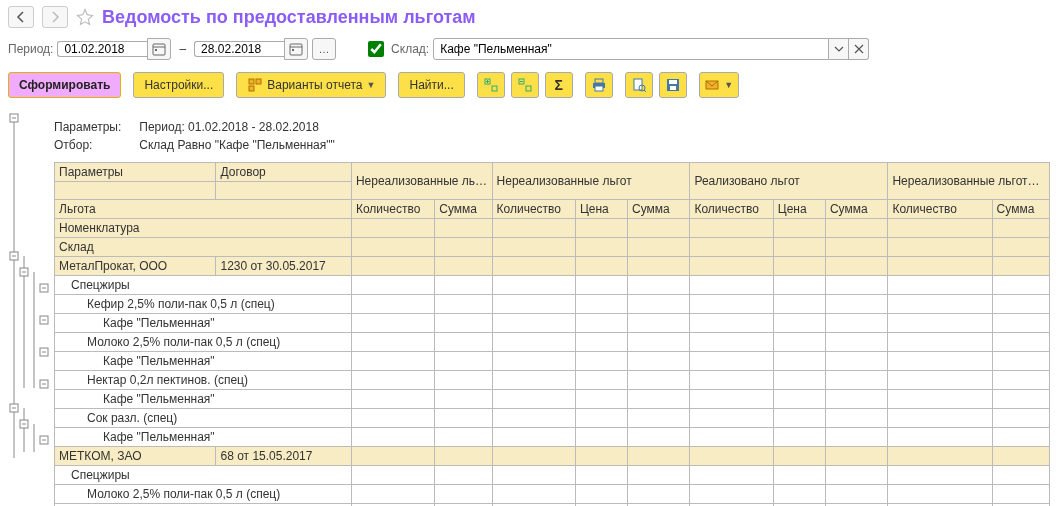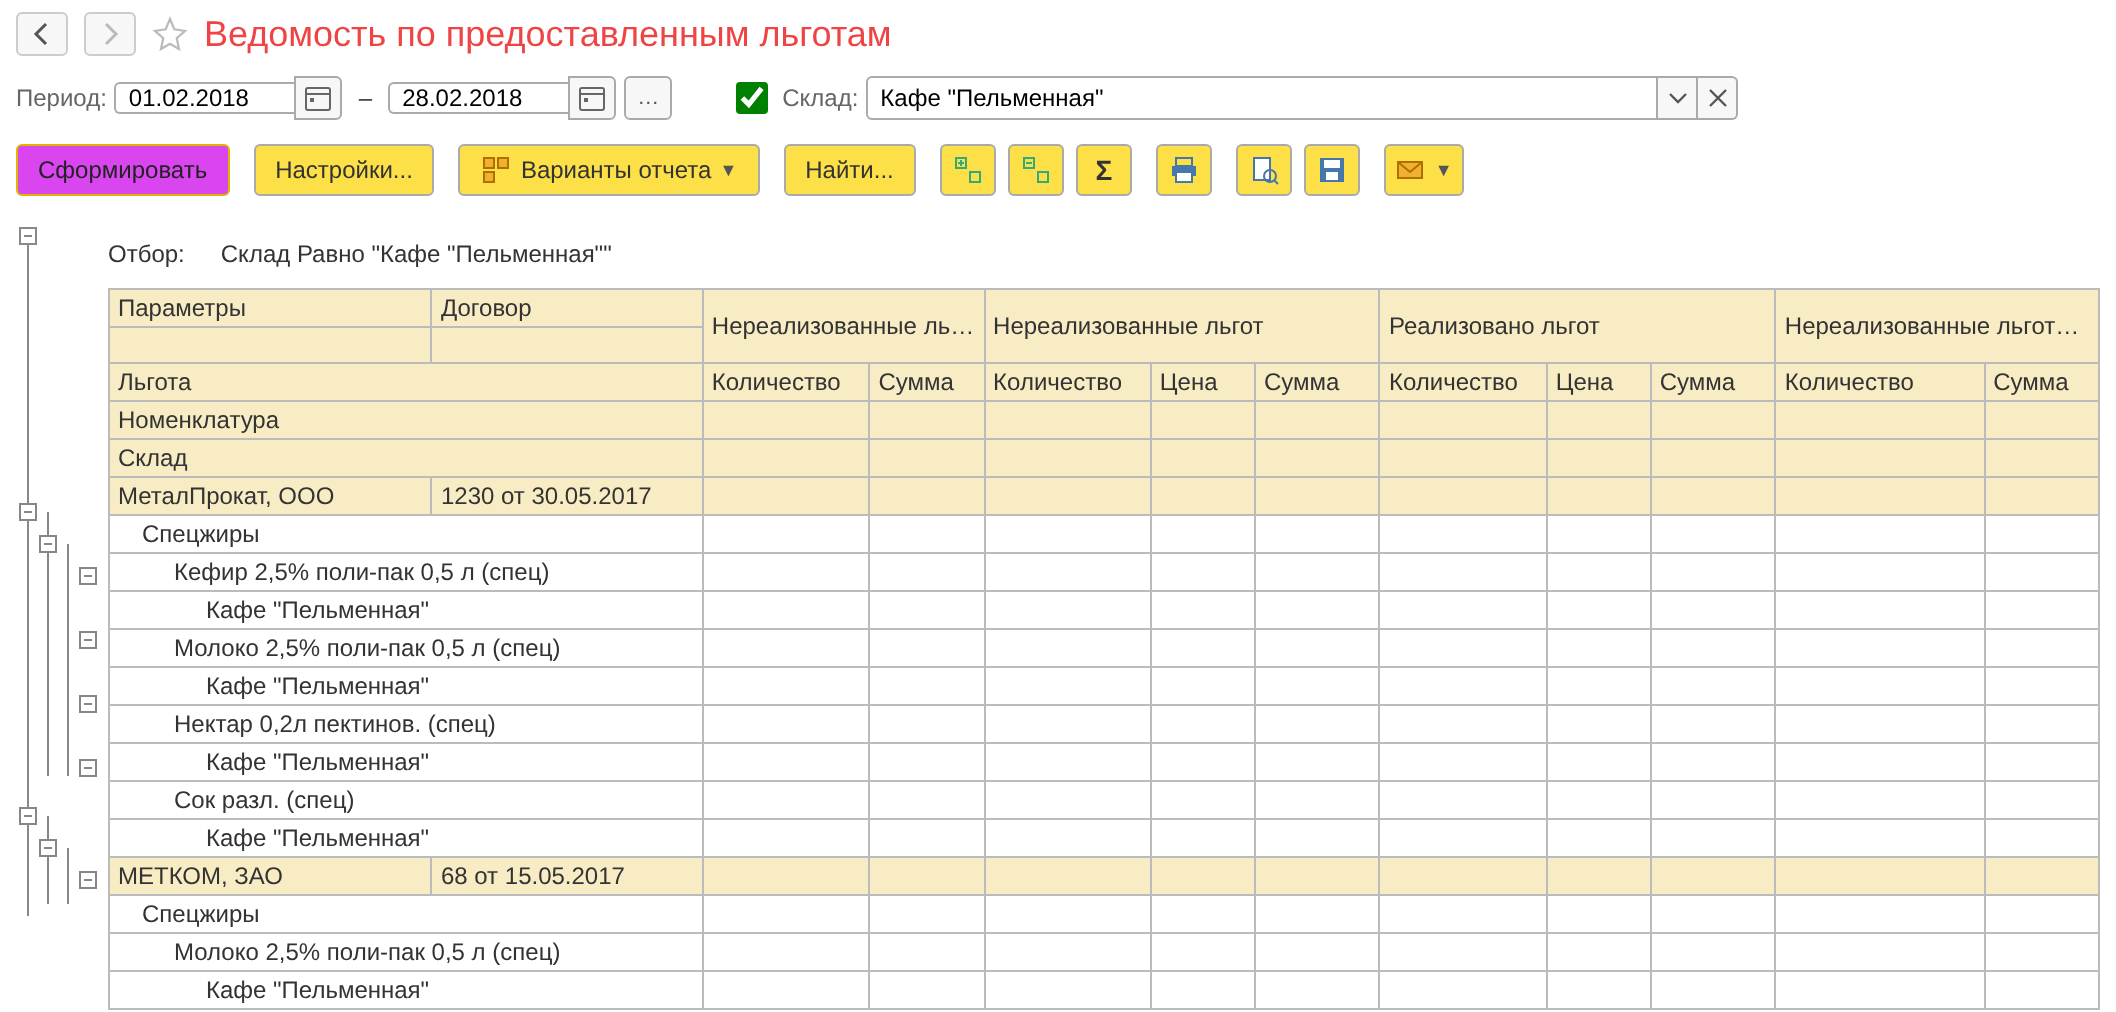--- a/index.html
+++ b/index.html
@@ -1,37 +1,37 @@
 <!DOCTYPE html>
 <html><head>
 <meta charset="utf-8">
 <style>
 * { box-sizing: border-box; }
 body { margin:0; font-family: Arial, sans-serif; font-size:12px; color:#333; }
 .topbar { display:flex; align-items:center; gap:8px; padding:6px 8px; }
 .nav-btn { width:26px; height:22px; border:1px solid #ccc; background:#f7f7f7; border-radius:3px; display:flex; align-items:center; justify-content:center; cursor:pointer; }
 .star-icon { width:18px; height:18px; color:#bbb; }
-.title { font-size:18px; font-weight:normal; color:#ef4444; }
+.title { font-size:18px; font-weight:bold; color:#8b5cf6; }
 .filters { display:flex; align-items:center; gap:4px; padding:4px 8px 8px; }
 .label { color:#666; }
 .date-group { display:flex; align-items:center; }
 .date-input { height:16px; width:90px; border:1px solid #aaa; border-right:none; border-radius:3px 0 0 3px; padding:0 6px; font-size:12px; }
 .date-btn { height:22px; width:24px; border:1px solid #aaa; background:#f7f7f7; border-radius:0 3px 3px 0; display:flex; align-items:center; justify-content:center; cursor:pointer; }
 .dash { padding:0 4px; }
 .ellipsis-btn { height:22px; width:24px; border:1px solid #aaa; background:#f7f7f7; border-radius:3px; display:flex; align-items:center; justify-content:center; cursor:pointer; }
 .chk { width:16px; height:16px; accent-color:green; }
 .select-wrap { display:flex; align-items:center; }
 .select-field { height:22px; width:396px; border:1px solid #aaa; border-radius:3px 0 0 3px; padding:0 6px; font-size:12px; }
 .sel-btn { height:22px; width:20px; border:1px solid #aaa; border-left:none; background:#f7f7f7; display:flex; align-items:center; justify-content:center; cursor:pointer; }
 .sel-btn.first { border-radius:0; }
 .sel-btn.last { border-radius:0 3px 3px 0; }
 .toolbar { display:flex; align-items:center; gap:12px; padding:4px 8px 10px; }
 .tb-group { display:flex; gap:6px; }
 .btn { height:26px; border:1px solid #aaa; background:#fde047; border-radius:3px; padding:0 10px; display:flex; align-items:center; gap:4px; cursor:pointer; font-size:12px; color:#333; }
-.btn.yellow { background:#d946ef; border-color:#e0b400; font-weight:normal; color:#222; }
+.btn.yellow { background:#f0abfc; border-color:#e0b400; font-weight:bold; color:#222; }
 .btn.icon-only { width:28px; padding:0; justify-content:center; }
 .icon-svg { width:16px; height:16px; flex:none; }
 .dropdown-caret { font-size:9px; color:#555; }
 .report { padding:0 8px 20px 8px; }
 .report-wrap { display:flex; }
 .tree-col { width:46px; flex:none; position:relative; }
 .tree-col .tree-svg { width:100%; display:block; }
 .report-body { flex:1; }
 .params { padding:10px 0 8px 0; font-size:12px; display:table; }
 .params .prow { display:table-row; }
@@ -217,20 +217,24 @@
   <line x1="16" y1="300" x2="16" y2="344" stroke="#888"></line>
   <rect x="12" y="312" width="8" height="8" fill="#fff" stroke="#888"></rect>
           <line x1="14" y1="316" x2="18" y2="316" stroke="#888"></line>
   <line x1="26" y1="316" x2="26" y2="344" stroke="#888"></line>
   <rect x="32" y="328" width="8" height="8" fill="#fff" stroke="#888"></rect>
           <line x1="34" y1="332" x2="38" y2="332" stroke="#888"></line>
 </svg>
 </div>
 <div class="report-body">
 <div class="params">
+  <div class="prow">
+    <div class="pcell">Параметры:</div>
+    <div class="pcell">Период: 01.02.2018 - 28.02.2018</div>
+  </div>
   <div class="prow">
     <div class="pcell">Отбор:</div>
     <div class="pcell">Склад Равно "Кафе "Пельменная""</div>
   </div>
 </div>
 
 <table class="rep">
 <colgroup>
 <col style="width:155px">
             <col style="width:130px">

